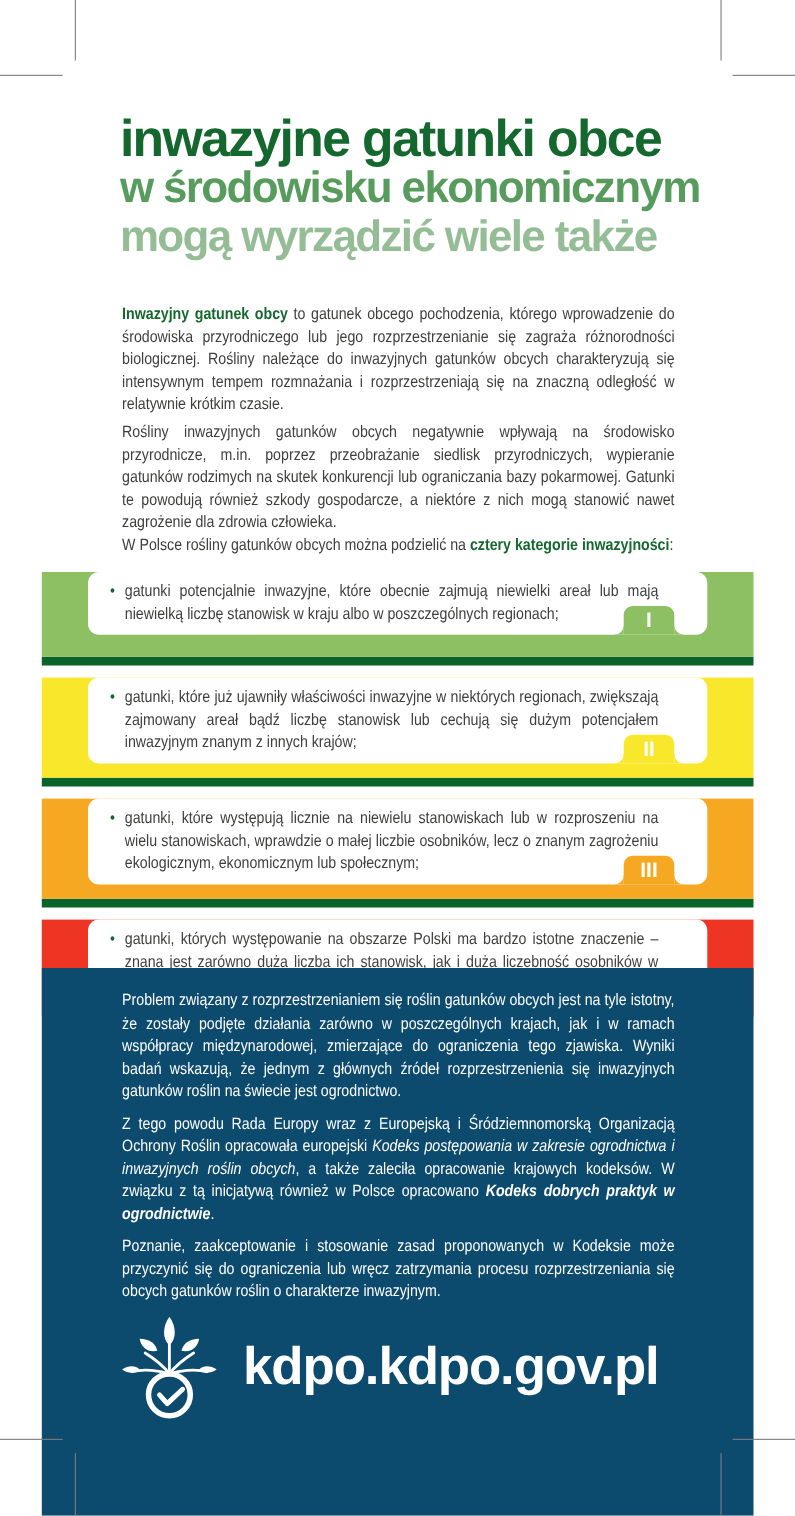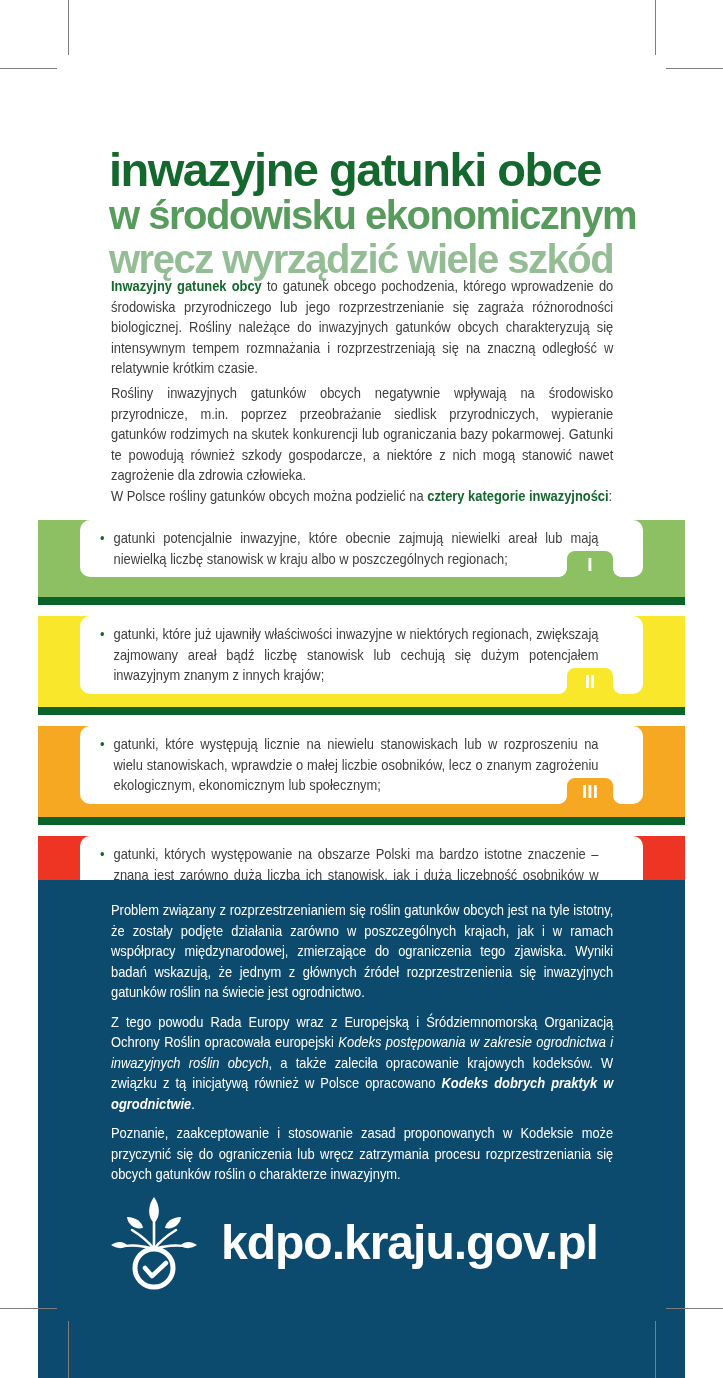--- a/index.html
+++ b/index.html
@@ -13,21 +13,21 @@
   .m-tl-h{left:0;    top:68px;   width:57px; height:1px;}
   .m-tr-v{left:655px;top:0;      width:1px;  height:55px;}
   .m-tr-h{left:666px;top:68px;   width:57px; height:1px;}
   .m-bl-h{left:0;    top:1308px; width:57px; height:1px;}
   .m-bl-v{left:68px; top:1321px; width:1px;  height:57px;}
   .m-br-h{left:666px;top:1308px; width:57px; height:1px;}
   .m-br-v{left:655px;top:1321px; width:1px;  height:57px;}
 
   
   .headline{position:absolute; left:109px; top:102px; font-weight:bold; letter-spacing:-1.5px; white-space:nowrap;}
-  .t1{display:block; font-size:47px; line-height:47px; color:#14682e;margin-top:44px;}
+  .t1{display:block; font-size:47px; line-height:47px; color:#14682e;}
   .t2{display:block; font-size:40px; line-height:44px; color:#579b5d;}
   .t3{display:block; font-size:40px; line-height:44px; color:#95bd95;}
 
   
   .para{
     position:absolute; left:111px; width:584px;
     transform:scaleX(0.86); transform-origin:0 0;
     font-size:15px; line-height:20.5px; color:#3e3e3c; text-align:justify;
   }
   .p1{top:276px;} .p2{top:383px;} .p3{top:486px;}
@@ -78,21 +78,21 @@
 <div class="poster">
 
   <div class="mark m-tl-v"></div>
   <div class="mark m-tl-h"></div>
   <div class="mark m-tr-v"></div>
   <div class="mark m-tr-h"></div>
 
   <div class="headline">
     <span class="t1">inwazyjne gatunki obce</span>
     <span class="t2">w środowisku ekonomicznym</span>
-    <span class="t3">wręcz wyrządzić wiele szkód</span>
+    <span class="t3">mogą wyrządzić wiele także</span>
   </div>
 
   <div class="para p1">
     <span class="green-bold">Inwazyjny gatunek obcy</span><span> to gatunek obcego pochodzenia, którego wprowadzenie do środowiska przyrodniczego lub jego rozprzestrzenianie się zagraża różnorodności biologicznej. Rośliny należące do inwazyjnych gatunków obcych charakteryzują się intensywnym tempem rozmnażania i rozprzestrzeniają się na znaczną odległość w relatywnie krótkim czasie.</span>
   </div>
   <div class="para p2">Rośliny inwazyjnych gatunków obcych negatywnie wpływają na środowisko przyrodnicze, m.in. poprzez przeobrażanie siedlisk przyrodniczych, wypieranie gatunków rodzimych na skutek konkurencji lub ograniczania bazy pokarmowej. Gatunki te powodują również szkody gospodarcze, a niektóre z nich mogą stanowić nawet zagrożenie dla zdrowia człowieka.</div>
   <div class="para p3">
     <span>W Polsce rośliny gatunków obcych można podzielić na </span><span class="green-bold">cztery kategorie inwazyjności</span><span>:</span>
   </div>
 
@@ -161,21 +161,21 @@
         <g fill="#ffffff">
           <path d="M45 2 C 51 10, 52 22, 45 28 C 38 22, 39 10, 45 2 Z"></path>
           <path d="M18 22 C 27 22, 33 27, 34 33 C 26 35, 19 30, 18 22 Z"></path>
           <path d="M72 22 C 63 22, 57 27, 56 33 C 64 35, 71 30, 72 22 Z"></path>
           <path d="M2 50 C 8 46, 14 46, 18 50 C 14 54, 8 54, 2 50 Z"></path>
           <path d="M88 50 C 82 46, 76 46, 72 50 C 76 54, 82 54, 88 50 Z"></path>
         </g>
         <circle cx="45" cy="73" r="19" stroke="#ffffff" stroke-width="5" fill="none"></circle>
         <path d="M36 73 l7 8 l14 -13" stroke="#ffffff" stroke-width="4.5" fill="none" stroke-linecap="round" stroke-linejoin="round"></path>
       </svg>
-      <div class="site-url">kdpo.kraju.gov.pl</div>
+      <div class="site-url">kdpo.kdpo.gov.pl</div>
     </div>
   </div>
 
   <div class="mark m-bl-h"></div>
   <div class="mark m-bl-v"></div>
   <div class="mark m-br-h"></div>
   <div class="mark m-br-v"></div>
 
 </div>
 

